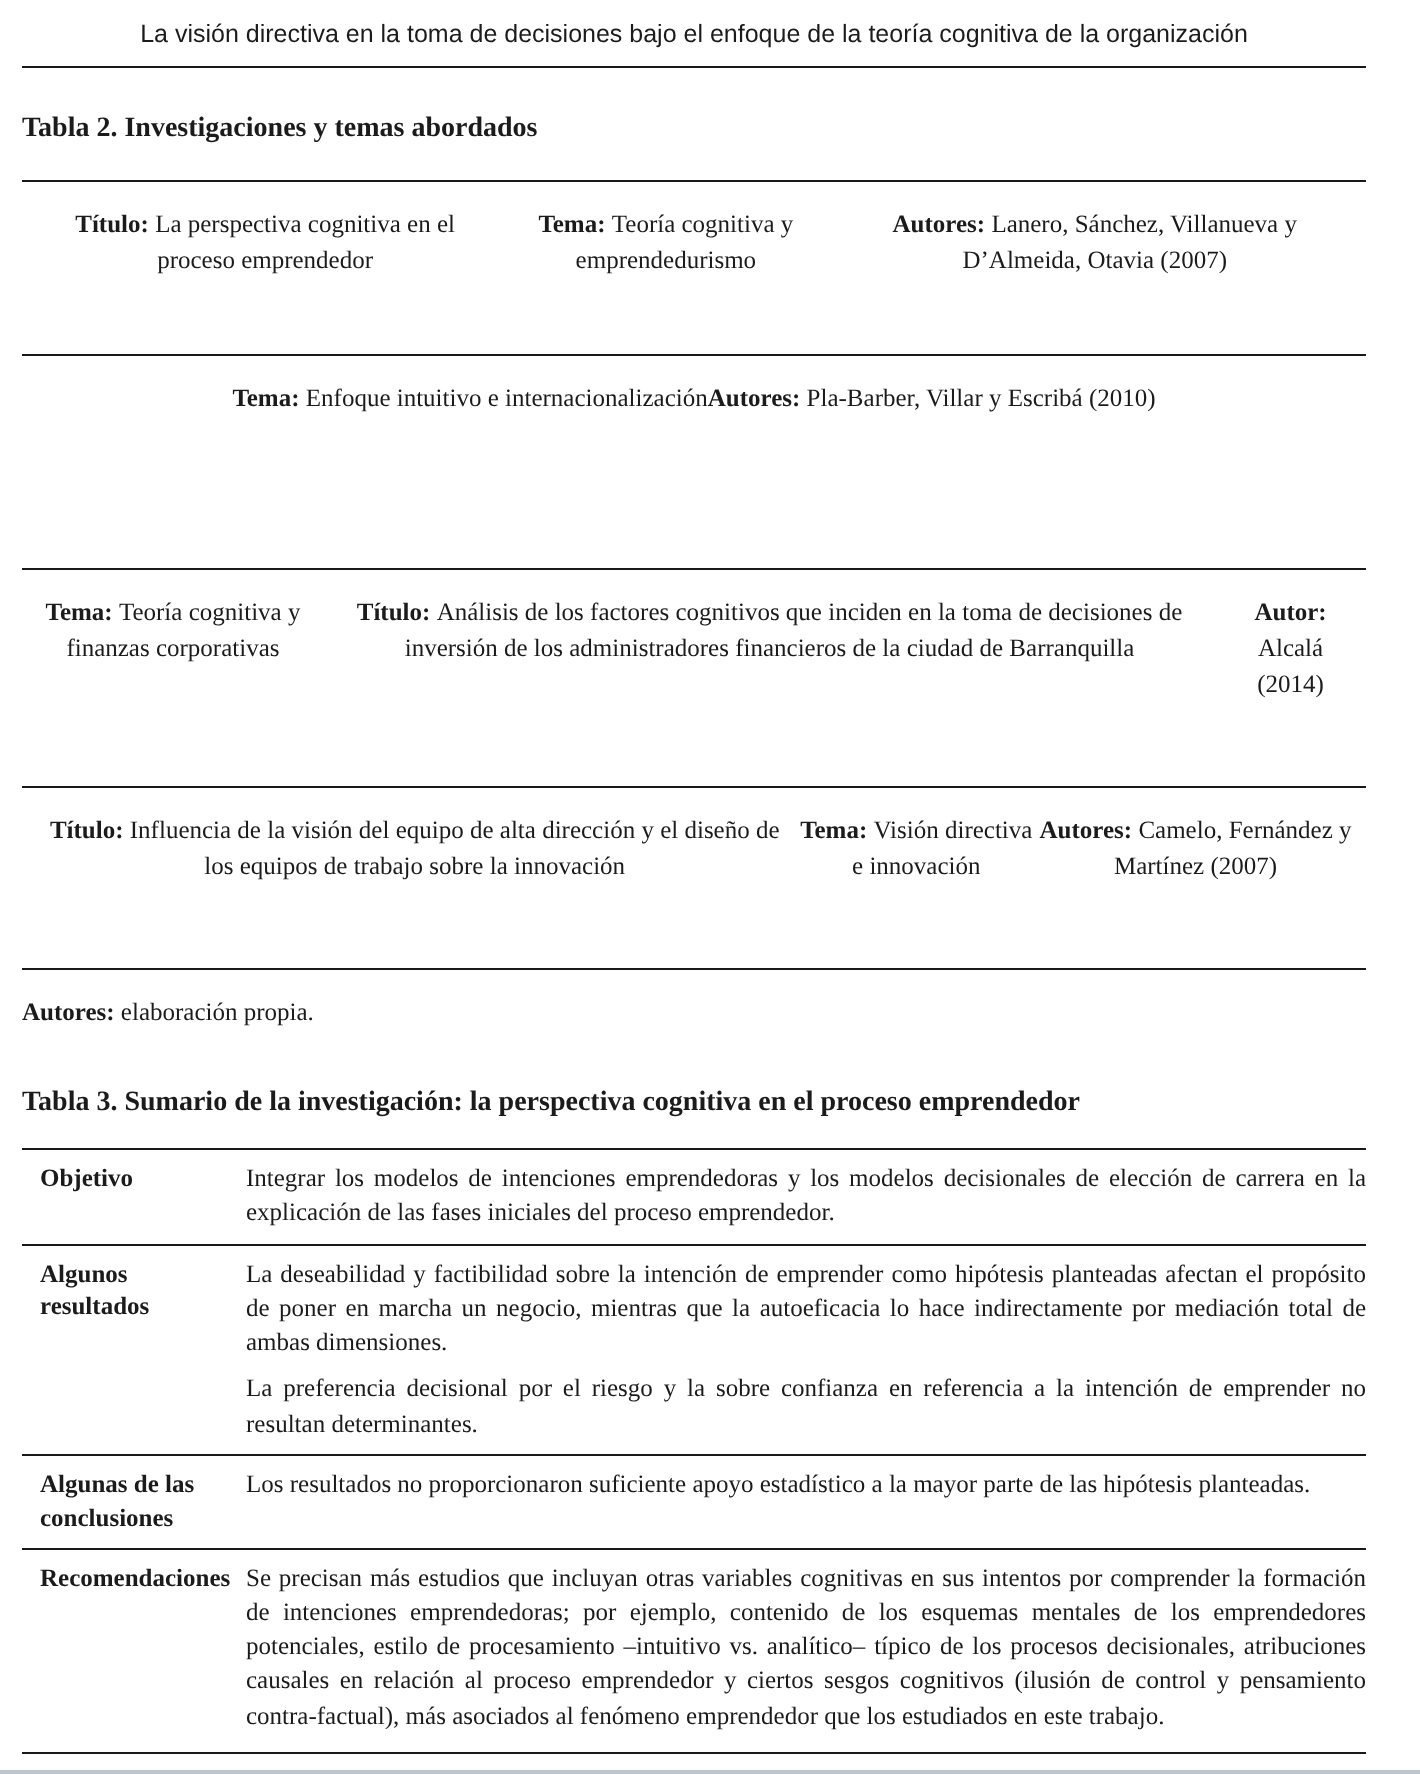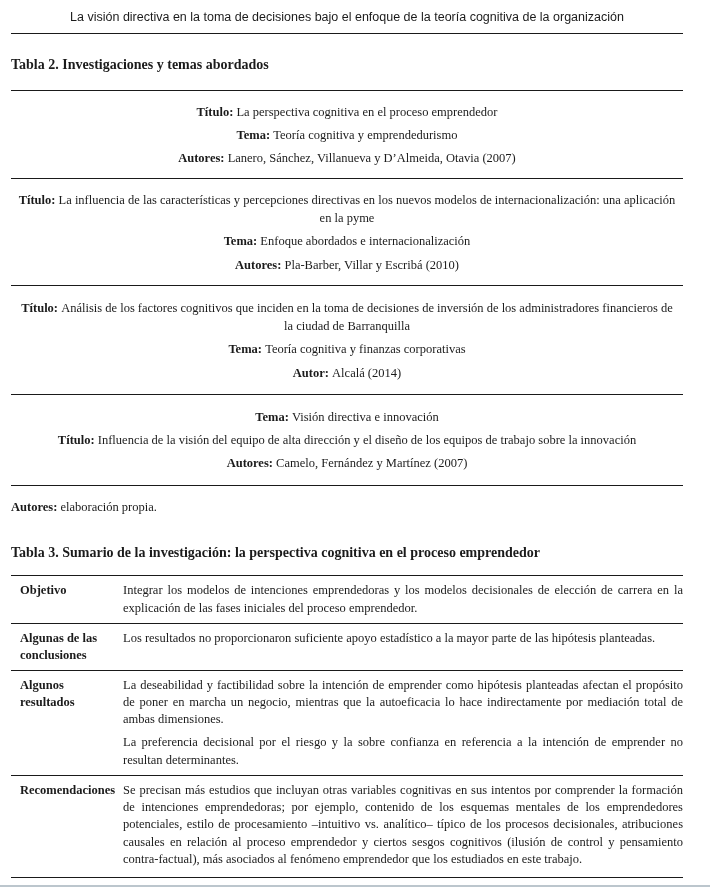--- a/index.html
+++ b/index.html
@@ -21,21 +21,21 @@
   .caption {
     font-weight:700; font-size:14px; line-height:18px;
     margin:22px 0 16px 0;
   }
   .caption-t3 { margin:28px 0 13px 0; }
 
   
   .t2 { border-top:1.2px solid #1a1a1a; }
   .entry {
     border-bottom:1.2px solid #1a1a1a;
-    display:flex; flex-direction:column; justify-content:center;
+    display:flex; justify-content:center;
     text-align:center; padding:9px 6px; box-sizing:border-box;
   }
   .entry.e0 { min-height:87px; }
   .entry.e1 { min-height:107px; }
   .entry.e2 { min-height:109px; }
   .entry.e3 { min-height:91px; }
   .entry-line { margin:2.5px 0; font-size:12.5px; line-height:1.45; }
   .lbl { font-weight:700; }
   .lbl::after { content:" "; }
 
@@ -72,59 +72,58 @@
   <div class="rule-heavy"></div>
 
   <h2 class="caption">Tabla 2. Investigaciones y temas abordados</h2>
   <section class="t2" id="t2-entries">
       <div class="entry e0">
         <p class="entry-line"><span class="lbl">Título:</span><span>La perspectiva cognitiva en el proceso emprendedor</span></p>
         <p class="entry-line"><span class="lbl">Tema:</span><span>Teoría cognitiva y emprendedurismo</span></p>
         <p class="entry-line"><span class="lbl">Autores:</span><span>Lanero, Sánchez, Villanueva y D’Almeida, Otavia (2007)</span></p>
       </div>
       <div class="entry e1">
-        <p class="entry-line"><span class="lbl">Título:</span><span>La influencia de las características y percepciones directivas en los nuevos modelos de internacionalización: una aplicación en la pyme</span></p>
-        <p class="entry-line"><span class="lbl">Tema:</span><span>Enfoque abordados e internacionalización</span></p>
+        <p class="entry-line"><span class="lbl">Tema:</span><span>Enfoque intuitivo e internacionalización</span></p>
         <p class="entry-line"><span class="lbl">Autores:</span><span>Pla-Barber, Villar y Escribá (2010)</span></p>
       </div>
       <div class="entry e2">
+        <p class="entry-line"><span class="lbl">Tema:</span><span>Teoría cognitiva y finanzas corporativas</span></p>
         <p class="entry-line"><span class="lbl">Título:</span><span>Análisis de los factores cognitivos que inciden en la toma de decisiones de inversión de los administradores financieros de la ciudad de Barranquilla</span></p>
-        <p class="entry-line"><span class="lbl">Tema:</span><span>Teoría cognitiva y finanzas corporativas</span></p>
         <p class="entry-line"><span class="lbl">Autor:</span><span>Alcalá (2014)</span></p>
       </div>
       <div class="entry e3">
+        <p class="entry-line"><span class="lbl">Título:</span><span>Influencia de la visión del equipo de alta dirección y el diseño de los equipos de trabajo sobre la innovación</span></p>
         <p class="entry-line"><span class="lbl">Tema:</span><span>Visión directiva e innovación</span></p>
-        <p class="entry-line"><span class="lbl">Título:</span><span>Influencia de la visión del equipo de alta dirección y el diseño de los equipos de trabajo sobre la innovación</span></p>
         <p class="entry-line"><span class="lbl">Autores:</span><span>Camelo, Fernández y Martínez (2007)</span></p>
       </div>
     </section>
 
   <p class="fuente">
     <span class="lbl">Autores:</span><span>elaboración propia.</span>
   </p>
 
   <h2 class="caption caption-t3">Tabla 3. Sumario de la investigación: la perspectiva cognitiva en el proceso emprendedor</h2>
   <section class="t3" id="t3-rows">
       <div class="t3-row r0">
         <div class="t3-label">Objetivo</div>
         <div class="t3-content">
           <p>Integrar los modelos de intenciones emprendedoras y los modelos decisionales de elección de carrera en la explicación de las fases iniciales del proceso emprendedor.</p>
         </div>
       </div>
-      <div class="t3-row r2">
-        <div class="t3-label">Algunas de las conclusiones</div>
-        <div class="t3-content">
-          <p>Los resultados no proporcionaron suficiente apoyo estadístico a la mayor parte de las hipótesis planteadas.</p>
-        </div>
-      </div>
       <div class="t3-row r1">
         <div class="t3-label">Algunos resultados</div>
         <div class="t3-content">
           <p>La deseabilidad y factibilidad sobre la intención de emprender como hipótesis planteadas afectan el propósito de poner en marcha un negocio, mientras que la autoeficacia lo hace indirectamente por mediación total de ambas dimensiones.</p>
           <p>La preferencia decisional por el riesgo y la sobre confianza en referencia a la intención de emprender no resultan determinantes.</p>
+        </div>
+      </div>
+      <div class="t3-row r2">
+        <div class="t3-label">Algunas de las conclusiones</div>
+        <div class="t3-content">
+          <p>Los resultados no proporcionaron suficiente apoyo estadístico a la mayor parte de las hipótesis planteadas.</p>
         </div>
       </div>
       <div class="t3-row r3">
         <div class="t3-label">Recomendaciones</div>
         <div class="t3-content">
           <p>Se precisan más estudios que incluyan otras variables cognitivas en sus intentos por comprender la formación de intenciones emprendedoras; por ejemplo, contenido de los esquemas mentales de los emprendedores potenciales, estilo de procesamiento –intuitivo vs. analítico– típico de los procesos decisionales, atribuciones causales en relación al proceso emprendedor y ciertos sesgos cognitivos (ilusión de control y pensamiento contra-factual), más asociados al fenómeno emprendedor que los estudiados en este trabajo.</p>
         </div>
       </div>
     </section>
 

